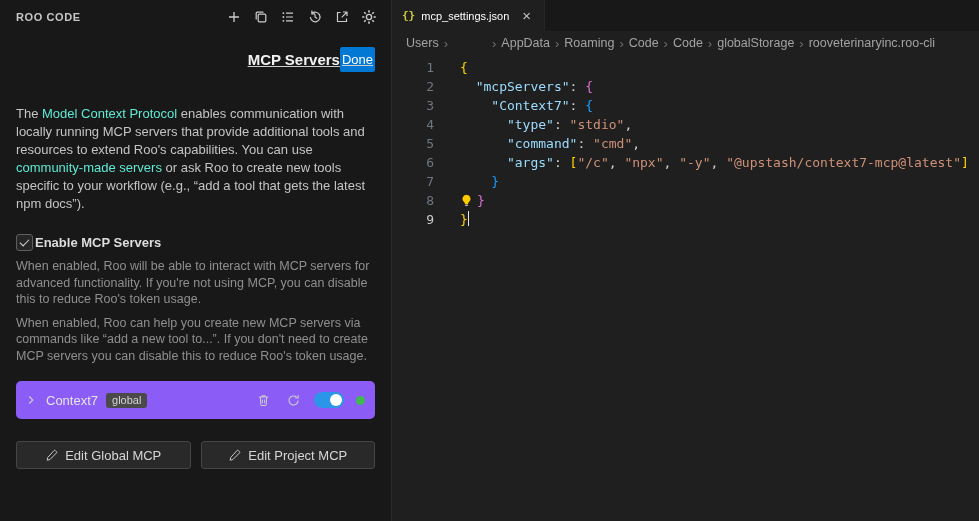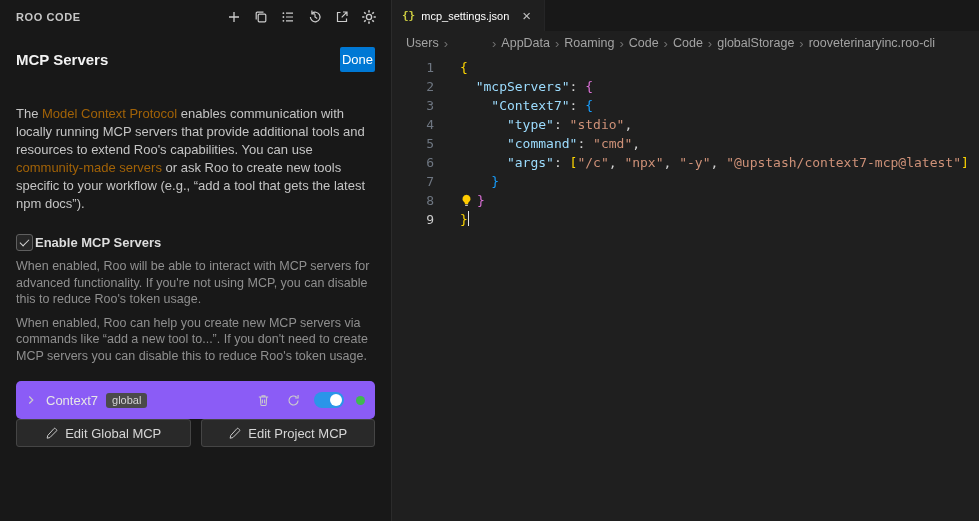--- a/index.html
+++ b/index.html
@@ -27,32 +27,33 @@
   }
   .brand { font-size: 11px; font-weight: 700; letter-spacing: .6px; color: #c7c7c7; }
   .topbar-icons { display: flex; align-items: center; gap: 3px; }
   .icon-btn {
     width: 24px; height: 24px; border: none; background: transparent;
     display: flex; align-items: center; justify-content: center;
     border-radius: 4px; cursor: pointer; color:#ccc;
   }
 
   .header-row {
-    display: flex; align-items: center; justify-content: space-between;
+    display: flex; align-items: center; justify-content: flex-end;
     padding: 13px 16px 9px 16px;
+    text-decoration: underline;
   }
   .header-row h1 { font-size: 15px; font-weight: 700; color: #f2f2f2; }
   .done-btn {
     background: #0078d4; color: #ffffff; border: none; border-radius: 2px;
     font-size: 13px; padding: 5px 2px; cursor: pointer; font-family: inherit;
   }
 
   .content { padding: 0 16px; flex: 1; overflow: hidden; }
   .desc { margin-top: 24px; font-size: 13px; line-height: 18px; color: #c4c4c4; }
-  .link { color: #a16207; text-decoration: none; cursor: pointer; }
+  .link { color: #5eead4; text-decoration: none; cursor: pointer; }
 
   .check-row { display: flex; align-items: center; gap: 2px; margin-top: 21px; cursor: pointer; }
   .checkbox {
     width: 17px; height: 17px; flex: none; border-radius: 3px;
     background: #262626; border: 1px solid #5f5f5f; position: relative; cursor: pointer;
   }
   .checkbox.checked::after {
     content: ""; position: absolute; left: 3px; top: 3.5px;
     width: 8px; height: 4px;
     border-left: 1.7px solid #d7d7d7; border-bottom: 1.7px solid #d7d7d7;
@@ -73,21 +74,21 @@
   }
   .spacer { flex: 1; }
   .card-icon-btn {
     width: 22px; height: 22px; border:none; background:transparent; cursor:pointer;
     display:flex; align-items:center; justify-content:center; border-radius:3px; color:#ccc;
   }
   .toggle { width: 30px; height: 16px; border-radius: 9px; background: #2b95e9; position: relative; cursor: pointer; flex:none; margin-left:2px;}
   .toggle .knob { position: absolute; right: 2px; top: 2px; width: 12px; height: 12px; border-radius: 50%; background: #ffffff; }
   .status-dot { width: 9px; height: 9px; border-radius: 50%; background: #3fb950; flex: none; margin-left: 4px; }
 
-  .btn-row { display: flex; gap: 10px; }
+  .btn-row { display: flex; gap: 10px; margin-top: 22px; }
   .secondary-btn {
     flex: 1; height: 28px; border-radius: 3px; cursor: pointer;
     background: #292929; border: 1px solid #454545; color: #d6d6d6;
     font-size: 13px; font-family: inherit;
     display: flex; align-items: center; justify-content: center; gap: 7px;
   }
 
   
   .editor { flex: 1; min-width: 0; display: flex; flex-direction: column; background: #1f1f1f; }
   .tabbar { height: 31px; flex: none; background: #181818; display: flex; align-items: stretch; }

